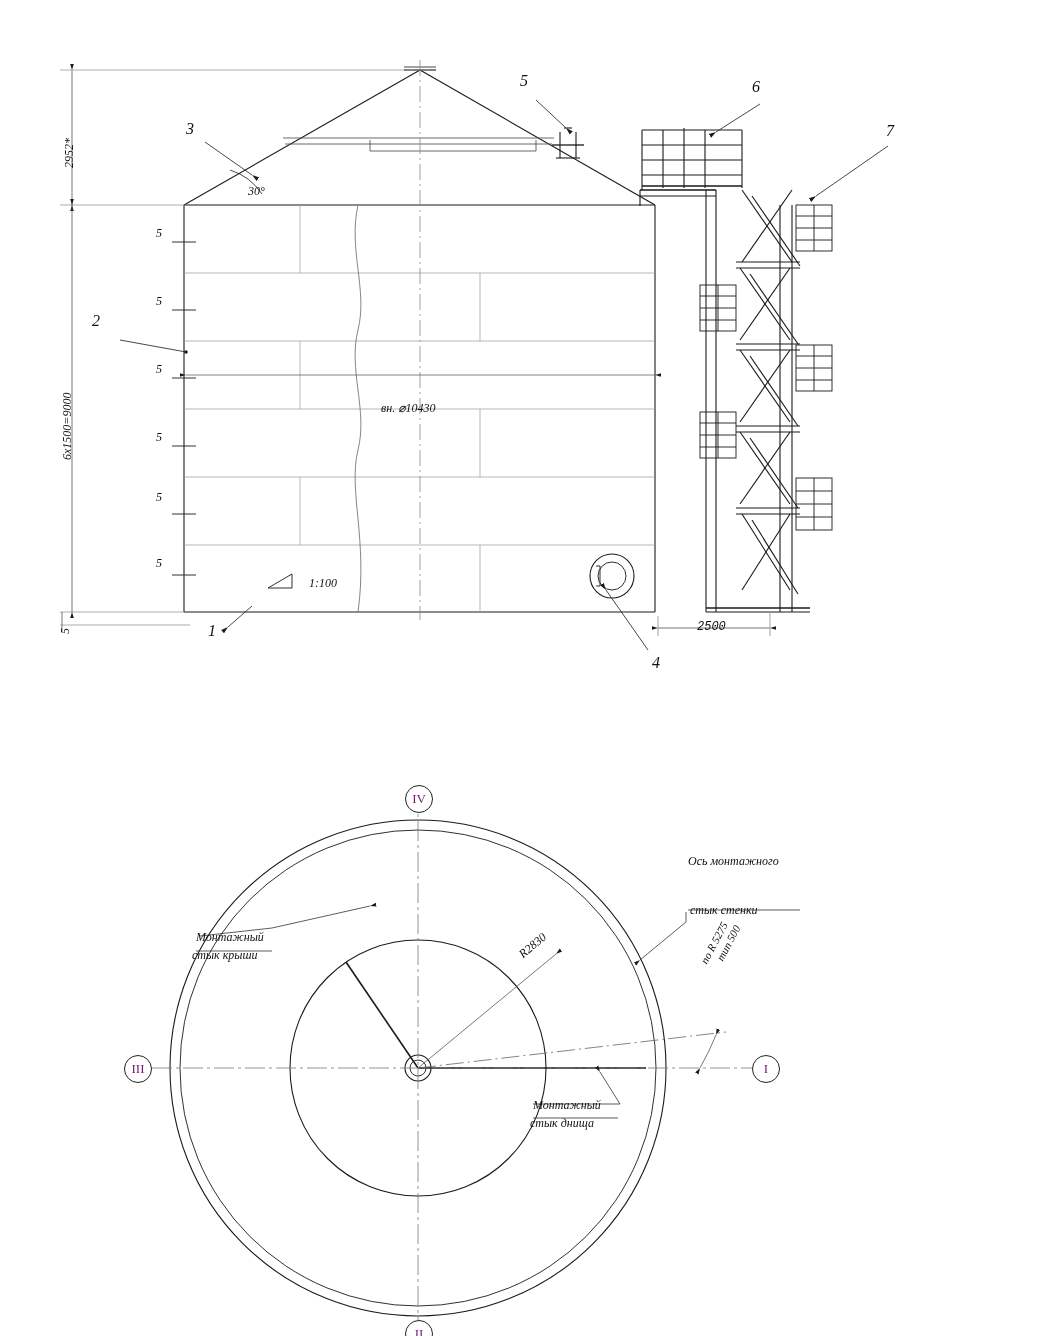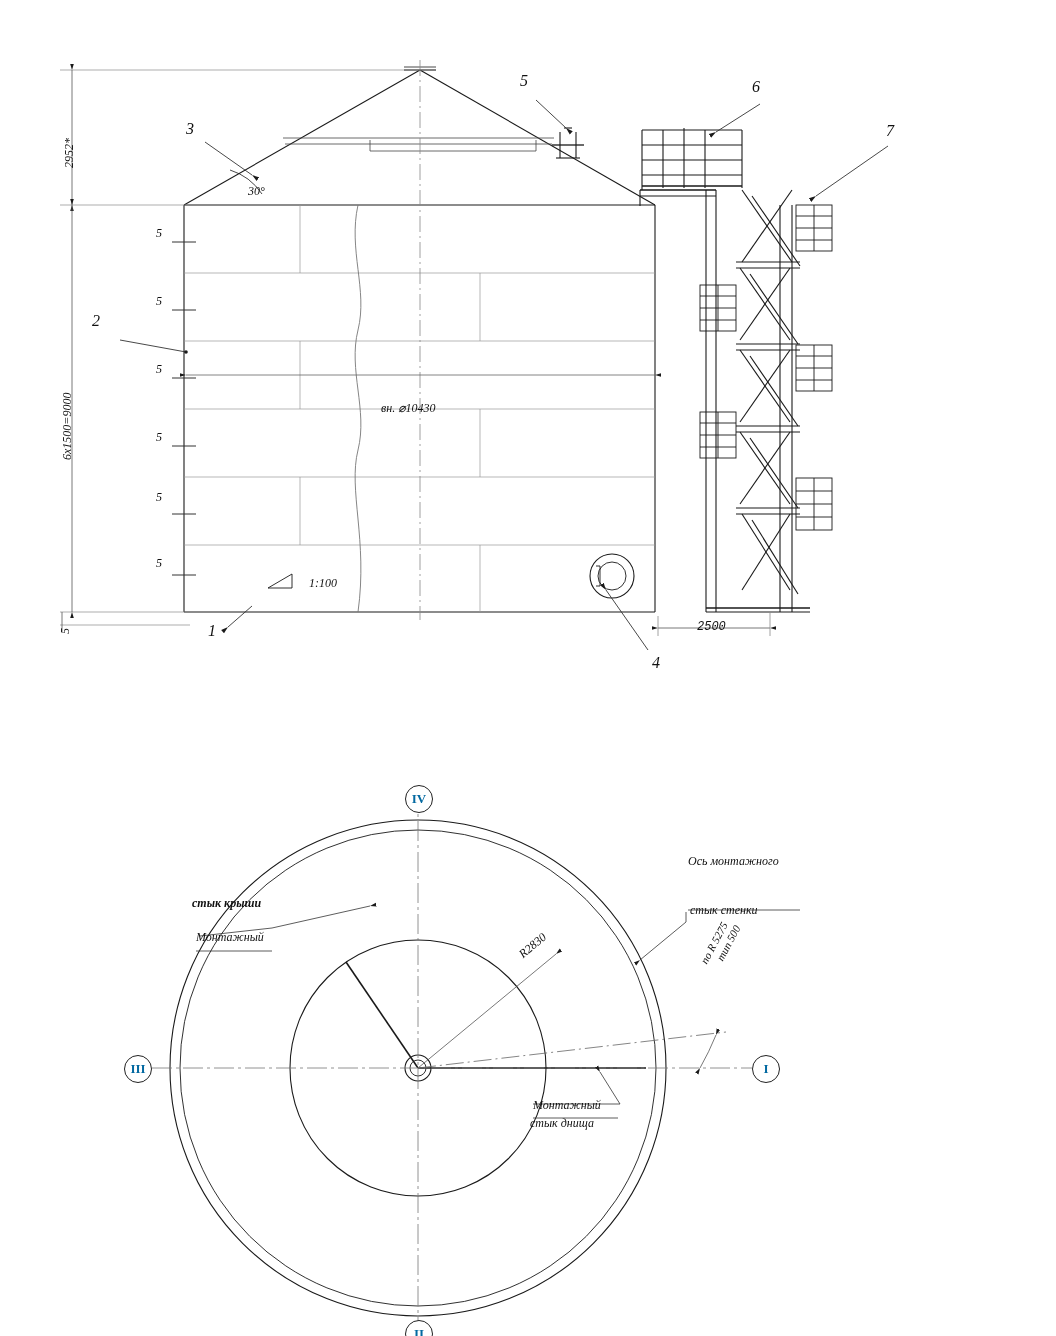--- a/index.html
+++ b/index.html
@@ -47,22 +47,21 @@
     position: absolute;
     width: 26px; height: 26px;
     border: 1.2px solid #222;
     border-radius: 50%;
     font-family: "Liberation Serif", serif;
     font-size: 13px;
     display: flex;
     align-items: center;
     justify-content: center;
     background: #fff;
-    color: #0369a1;
-    font-weight: bold;
+    color: #701a75;
   }
 </style>
 </head>
 <body>
 
 <div class="sheet">
 
   <svg class="drawing" viewBox="0 0 1056 1336">
     <defs>
       <marker id="arrowStart" markerWidth="9" markerHeight="9" refX="8" refY="3" orient="auto">
@@ -344,21 +343,21 @@
   <div class="lbl num" style="left:886px; top:122px;">7</div>
 
   <div class="circ-lbl" style="left:405px; top:785px;">IV</div>
   <div class="circ-lbl" style="left:124px; top:1055px;">III</div>
   <div class="circ-lbl" style="left:405px; top:1320px;">II</div>
   <div class="circ-lbl" style="left:752px; top:1055px;">I</div>
 
   <div class="lbl small" style="left:516px; top:950px; transform:rotate(-40deg); transform-origin:left top;">R2830</div>
 
   <div class="lbl small" style="left:196px; top:930px;">Монтажный</div>
-  <div class="lbl small" style="left:192px; top:896px;font-weight:bold;">стык крыши</div>
+  <div class="lbl small" style="left:192px; top:948px;">стык крыши</div>
 
   <div class="lbl small" style="left:533px; top:1098px;">Монтажный</div>
   <div class="lbl small" style="left:530px; top:1116px;">стык днища</div>
 
   <div class="lbl small" style="left:688px; top:854px;font-style:italic;">Ось монтажного</div>
   <div class="lbl small" style="left:690px; top:903px;">стык стенки</div>
 
   <div class="lbl tiny" style="left:714px; top:957px; transform:rotate(-62deg); transform-origin:left top;">mиn 500</div>
   <div class="lbl tiny" style="left:698px; top:960px; transform:rotate(-62deg); transform-origin:left top;">по R 5275</div>
 

